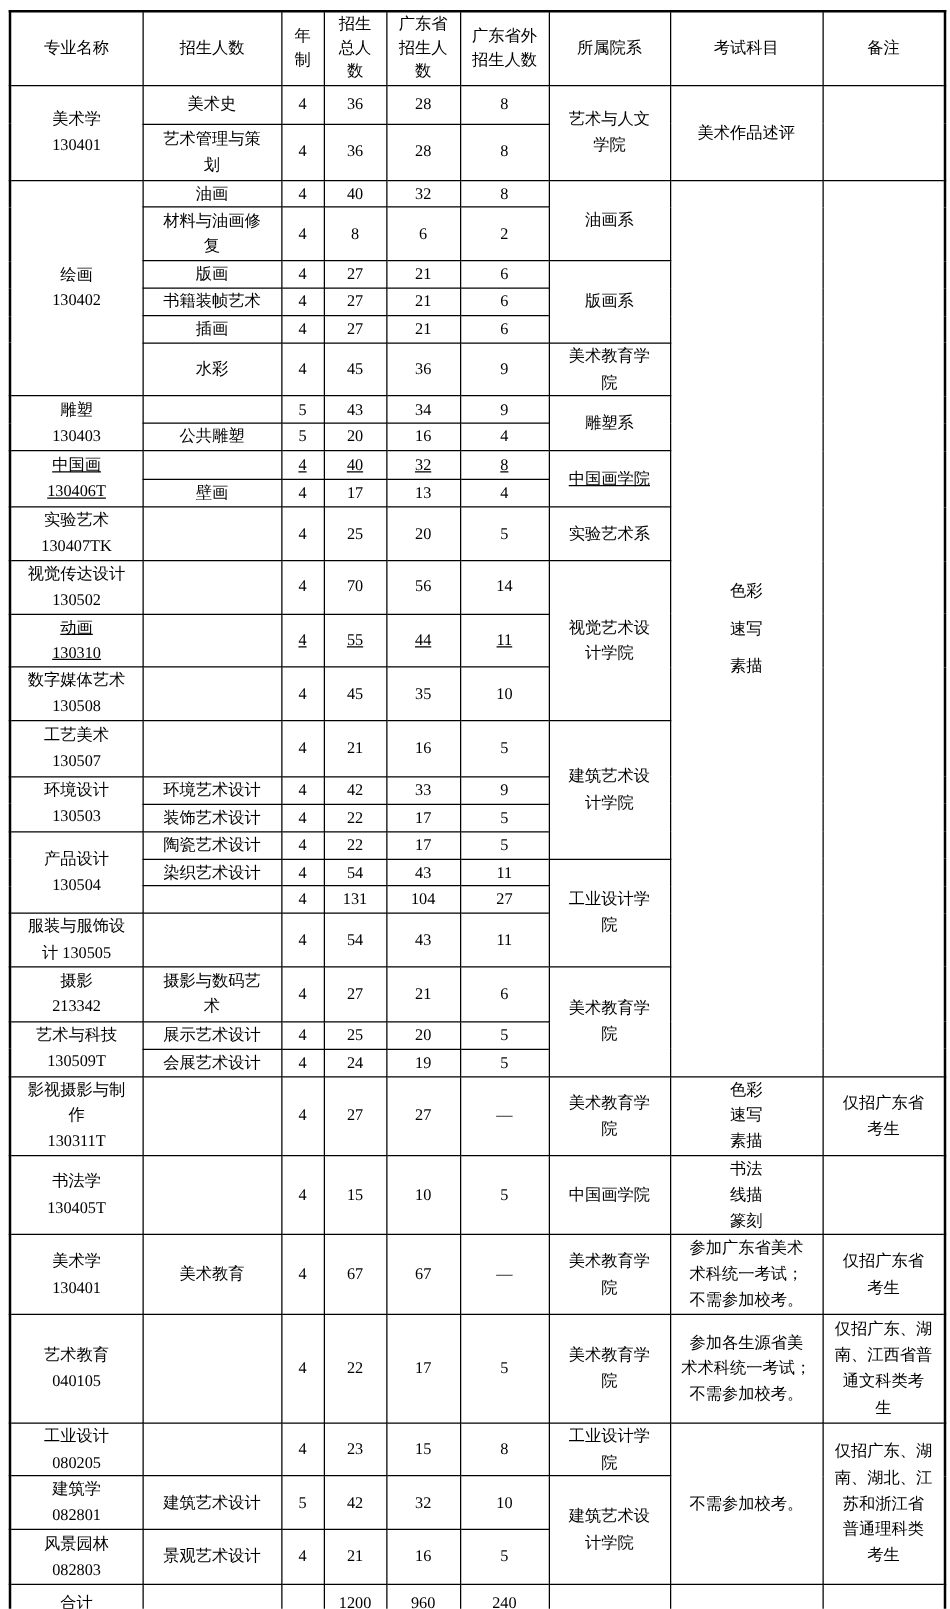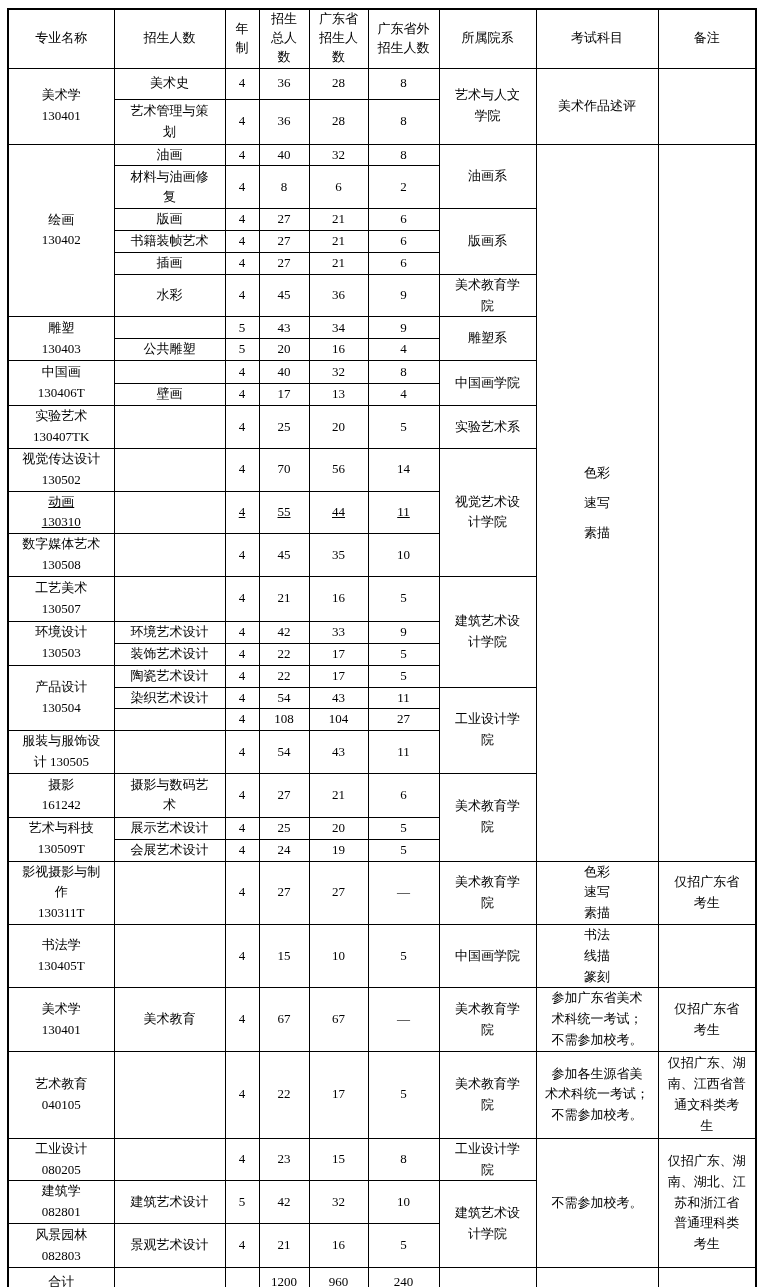--- a/index.html
+++ b/index.html
@@ -157,21 +157,21 @@
           <td>9</td>
           <td rowspan="2">雕塑系</td>
         </tr>
         <tr style="height: 21px;">
           <td>公共雕塑</td>
           <td>5</td>
           <td>20</td>
           <td>16</td>
           <td>4</td>
         </tr>
-        <tr style="height: 23px;">
+        <tr style="height: 23px; text-decoration: underline;">
           <td rowspan="2">中国画
 130406T</td>
           <td></td>
           <td>4</td>
           <td>40</td>
           <td>32</td>
           <td>8</td>
           <td rowspan="2">中国画学院</td>
         </tr>
         <tr style="height: 21px; padding-left: 24px;">
@@ -261,36 +261,36 @@
           <td>4</td>
           <td>54</td>
           <td>43</td>
           <td>11</td>
           <td rowspan="3">工业设计学
 院</td>
         </tr>
         <tr style="height: 20px;">
           <td></td>
           <td>4</td>
-          <td>108</td>
+          <td>131</td>
           <td>104</td>
           <td>27</td>
         </tr>
         <tr style="height: 42px;">
           <td>服装与服饰设
 计 130505</td>
           <td></td>
           <td>4</td>
           <td>54</td>
           <td>43</td>
           <td>11</td>
         </tr>
         <tr style="height: 44px;">
           <td>摄影
-161242</td>
+213342</td>
           <td>摄影与数码艺
 术</td>
           <td>4</td>
           <td>27</td>
           <td>21</td>
           <td>6</td>
           <td rowspan="3">美术教育学
 院</td>
         </tr>
         <tr style="height: 21px;">

